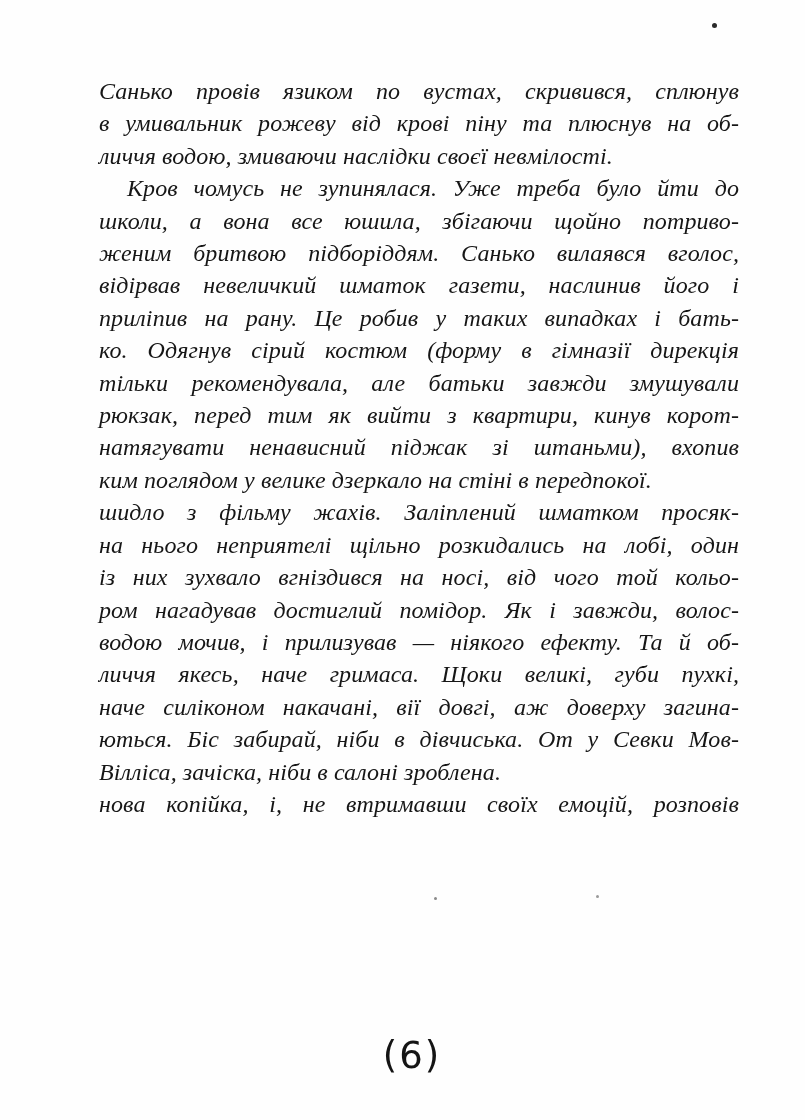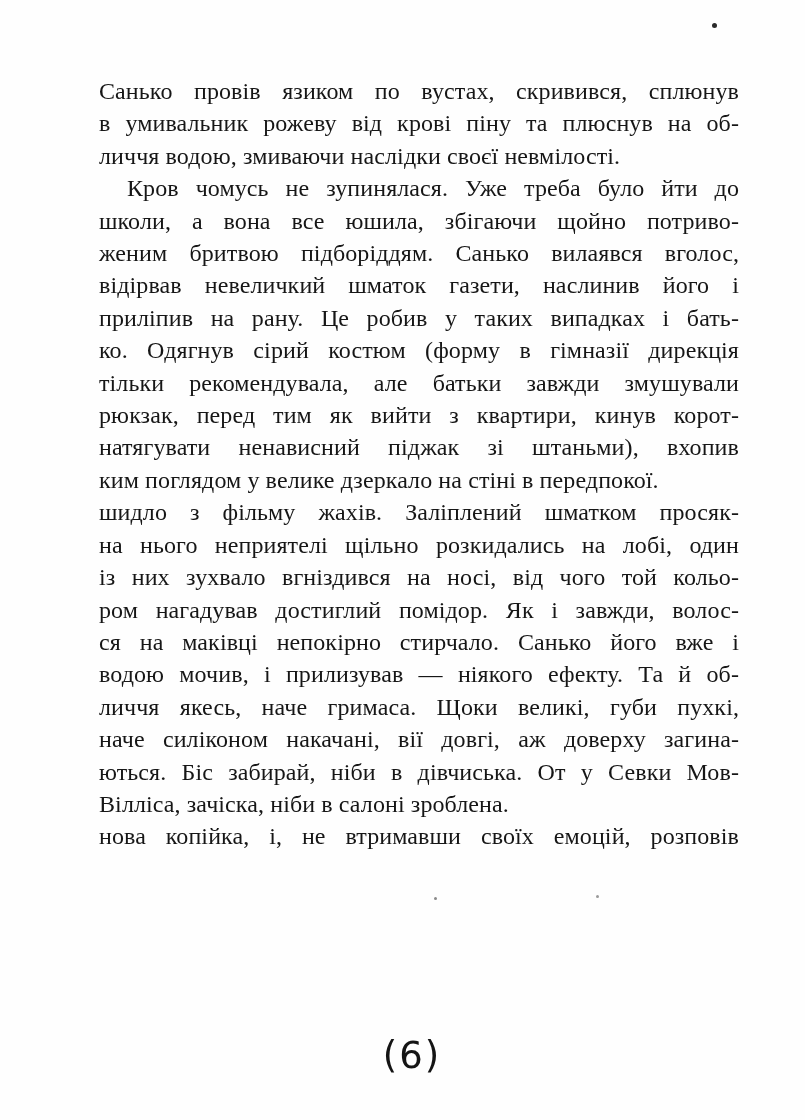--- a/index.html
+++ b/index.html
@@ -16,21 +16,21 @@
   .text-block {
     position: absolute;
     left: 99px;
     top: 75px;
     width: 640px;
     color: #161616;
     font-size: 24px;
     line-height: 32.4px;
     letter-spacing: 0.1px;
   }
-  .paragraph { display: block; }
+  .paragraph { display: block; font-style: italic; }
   .line {
     text-align: justify;
     text-align-last: justify;
     white-space: normal;
   }
   .line.para-end {
     text-align-last: left;
   }
   .line.indent {
     text-indent: 28px;
@@ -76,21 +76,20 @@
         <div class="line">тільки рекомендувала, але батьки завжди змушували</div>
         <div class="line">рюкзак, перед тим як вийти з квартири, кинув корот-</div>
         <div class="line">натягувати ненависний піджак зі штаньми), вхопив</div>
         <div class="line para-end">ким поглядом у велике дзеркало на стіні в передпокої.</div>
       </div>
       <div class="paragraph">
         <div class="line">шидло з фільму жахів. Заліплений шматком просяк-</div>
         <div class="line">на нього неприятелі щільно розкидались на лобі, один</div>
         <div class="line">із них зухвало вгніздився на носі, від чого той кольо-</div>
         <div class="line">ром нагадував достиглий помідор. Як і завжди, волос-</div>
-        <div class="line">ся на маківці непокірно стирчало. Санько його вже і</div>
         <div class="line">водою мочив, і прилизував — ніякого ефекту. Та й об-</div>
         <div class="line">личчя якесь, наче гримаса. Щоки великі, губи пухкі,</div>
         <div class="line">наче силіконом накачані, вії довгі, аж доверху загина-</div>
         <div class="line">ються. Біс забирай, ніби в дівчиська. От у Севки Мов-</div>
         <div class="line para-end">Вілліса, зачіска, ніби в салоні зроблена.</div>
       </div>
       <div class="paragraph">
         <div class="line">нова копійка, і, не втримавши своїх емоцій, розповів</div>
       </div>
     </div>

